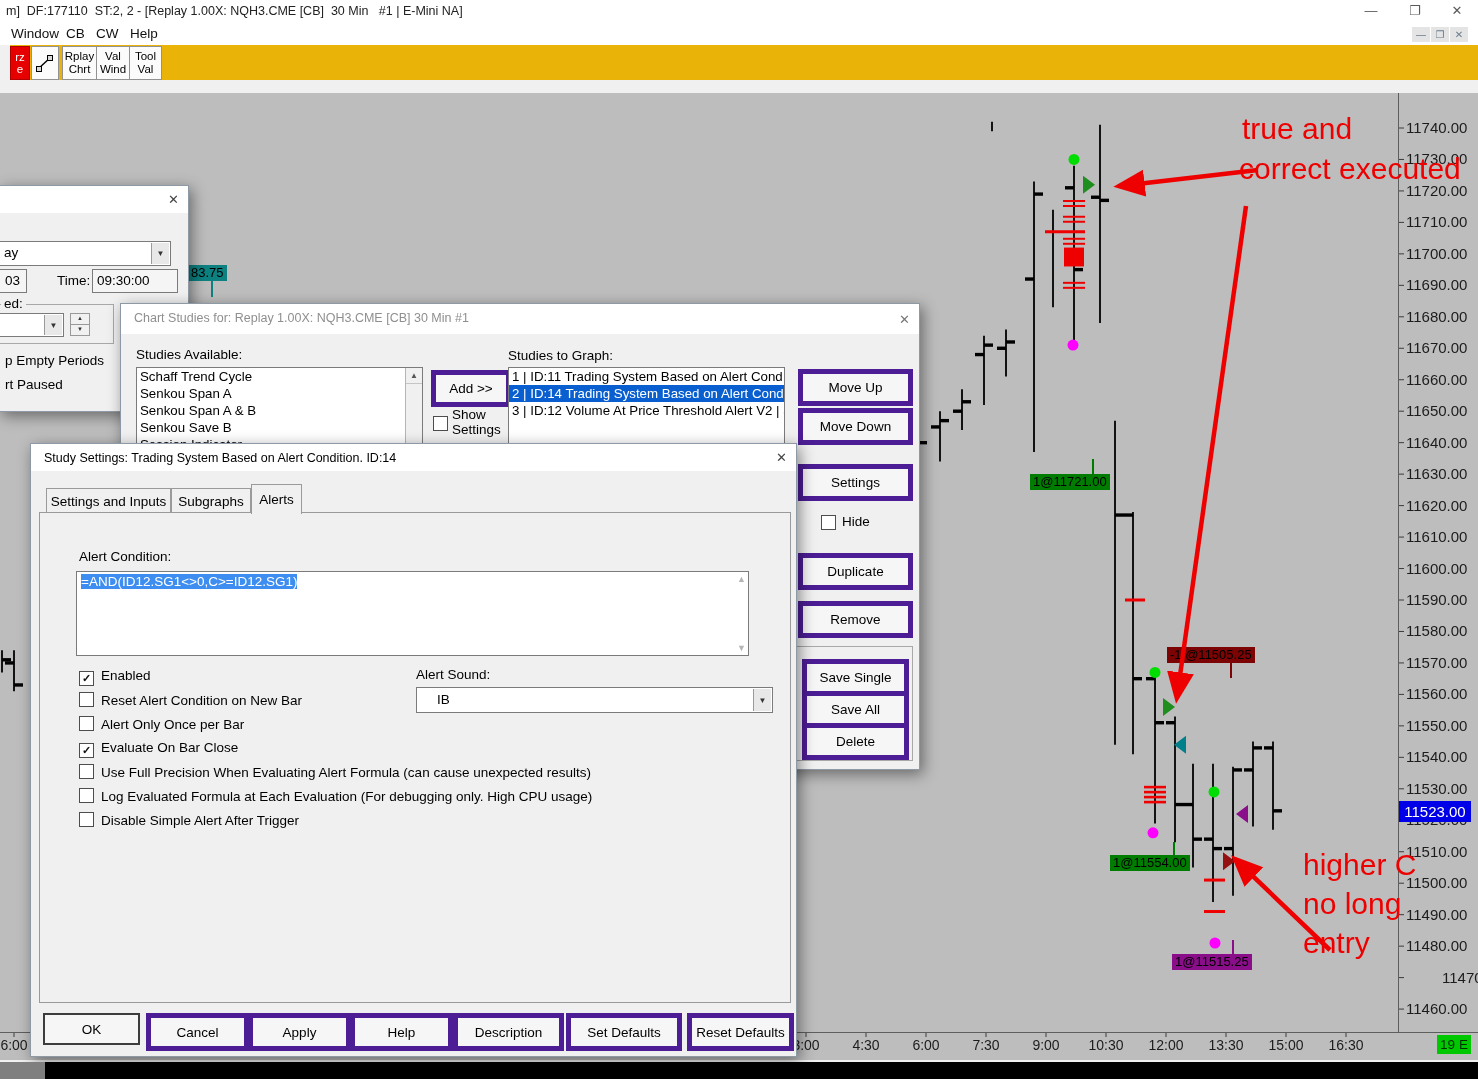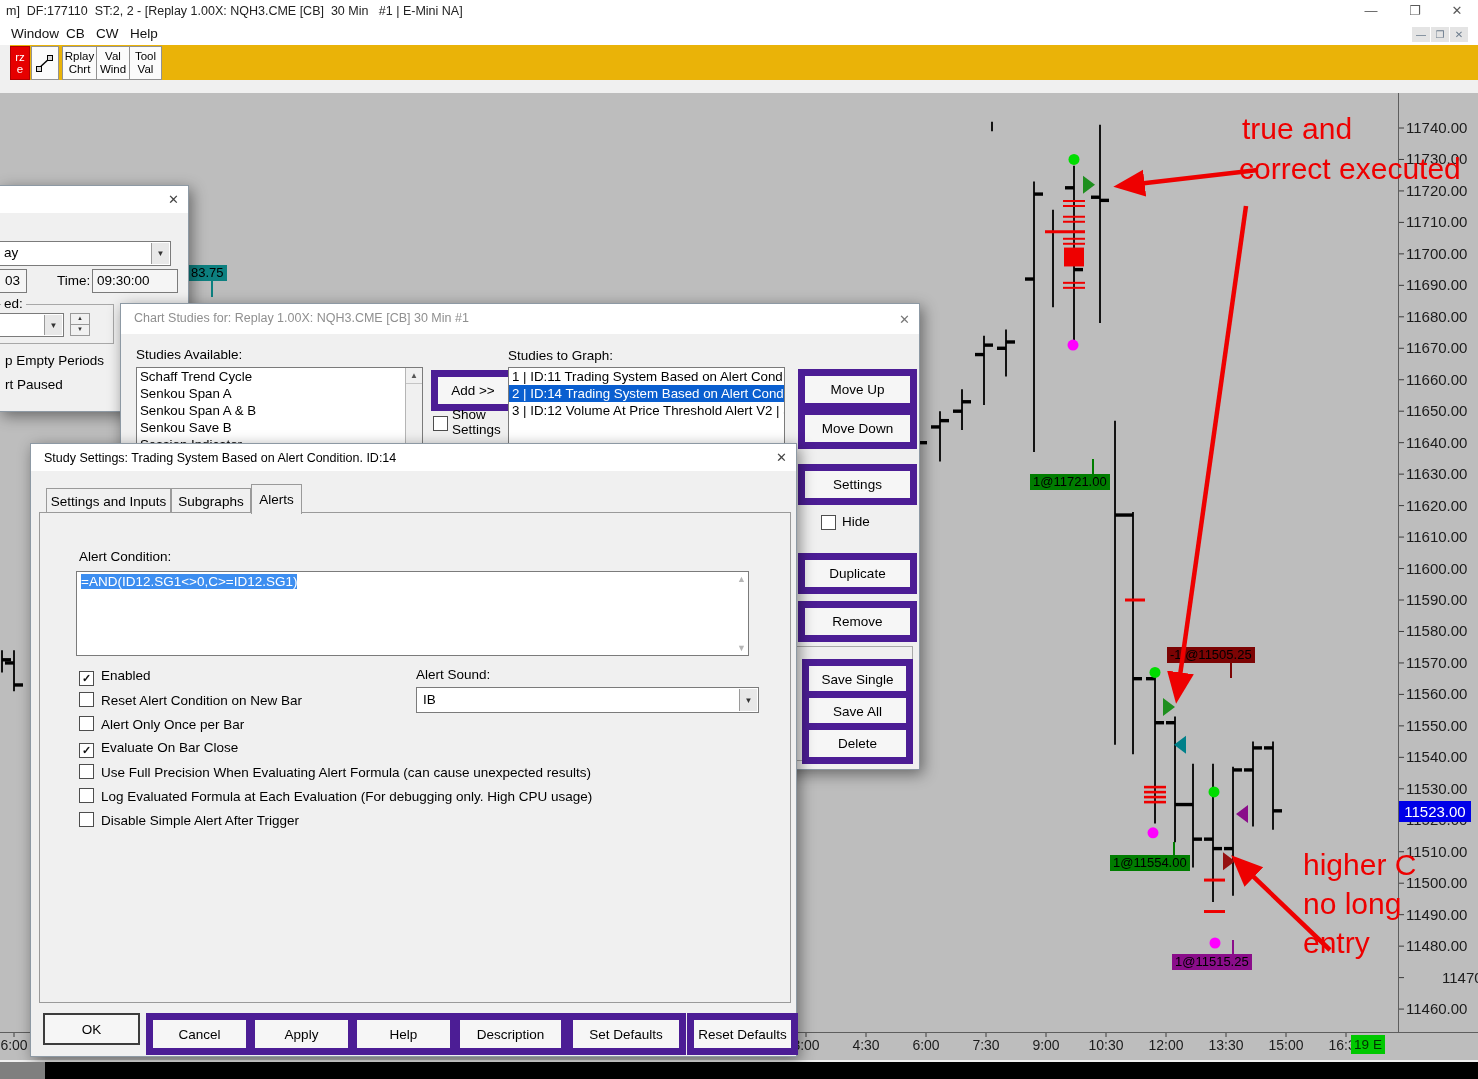--- a/index.html
+++ b/index.html
@@ -22,32 +22,32 @@
   #chart-bg{left:0;top:93px;width:1478px;height:967px;background:#bdbdbd;z-index:0;}
   #status-line{left:8px;top:100px;width:1386px;height:22px;z-index:3;font-size:14.5px;white-space:pre;overflow:hidden;}
   #status-line span{white-space:pre;}
   .chg-badge{background:#ff0000;color:#fff;}
   .buy-txt{color:#00dd00;}
   .sell-txt{color:#ff00ff;}
   .price-label{position:absolute;left:1406px;font-size:15px;color:#1c1c1c;z-index:3;}
   #price-badge{position:absolute;left:1399px;width:72px;height:21px;background:#0000e8;color:#fff;
                font-size:15px;line-height:21px;text-align:center;z-index:3;}
   .time-label{position:absolute;top:1037px;width:48px;text-align:center;font-size:14px;color:#1c1c1c;z-index:3;}
-  #session-badge{position:absolute;left:1351px;top:1035px;width:34px;height:19px;background:#00c800;
+  #session-badge{position:absolute;left:1437px;top:1035px;width:34px;height:19px;background:#00c800;
                  color:#003000;font-size:13.5px;line-height:19px;text-align:center;z-index:3;}
   .trade-label{position:absolute;height:16px;line-height:16px;font-size:13px;padding:0 3px;color:#000;z-index:3;white-space:nowrap;}
   .annot{position:absolute;font-size:30px;color:#ee0000;z-index:5;white-space:nowrap;}
   svg.layer{position:absolute;left:0;top:0;z-index:2;pointer-events:none;}
   svg.layer.top{z-index:5;}
   
   .dlg{position:absolute;background:#f0f0f0;border:1px solid #8d99a4;box-shadow:3px 4px 14px rgba(0,0,0,.45);}
   .dlg-title{position:absolute;left:0;top:0;right:0;height:27px;background:#fff;}
   .dlg-title .t{position:absolute;left:13px;top:7px;font-size:12.5px;}
   .dlg-close{position:absolute;right:9px;top:6px;font-size:13px;color:#444;}
-  .btn{position:absolute;background:#f6f6f6;border:7px solid #4c1d95;font-size:13.5px;color:#000;
+  .btn{position:absolute;background:#f6f6f6;border:5px solid #4c1d95;font-size:13.5px;color:#000;
        display:flex;align-items:center;justify-content:center;}
   .btn.default{border:2px solid #3c3c3c;}
   .sunken{position:absolute;background:#fff;border:1px solid #7b7b7b;}
   .lbl{position:absolute;font-size:13.5px;color:#000;white-space:nowrap;}
   .list{position:absolute;background:#fff;border:1px solid #7b7b7b;overflow:hidden;}
   .list-item{height:17px;line-height:17px;font-size:13.3px;padding-left:3px;white-space:nowrap;overflow:hidden;}
   .list-item.selected{background:#0a5fd0;color:#fff;}
   .scrollcol{position:absolute;right:0;top:0;width:16px;bottom:0;background:#f0f0f0;border-left:1px solid #b5b5b5;}
   .scrollcol .arr{display:block;width:100%;height:15px;font-size:8px;color:#555;text-align:center;line-height:15px;
                   background:#f0f0f0;border-bottom:1px solid #c5c5c5;}
@@ -448,21 +448,21 @@
   <div id="ss-checkboxes" style="position:absolute;left:0;top:0;width:100%;height:100%;z-index:4;pointer-events:none;">
       <div class="cb-row" style="top: 224px; pointer-events: auto;"><span class="cbx">✓</span><span class="cb-label">Enabled</span></div>
       <div class="cb-row" style="top: 248px; pointer-events: auto;"><span class="cbx"></span><span class="cb-label">Reset Alert Condition on New Bar</span></div>
       <div class="cb-row" style="top: 272px; pointer-events: auto;"><span class="cbx"></span><span class="cb-label">Alert Only Once per Bar</span></div>
       <div class="cb-row" style="top: 296px; pointer-events: auto;"><span class="cbx">✓</span><span class="cb-label">Evaluate On Bar Close</span></div>
       <div class="cb-row" style="top: 320px; pointer-events: auto;"><span class="cbx"></span><span class="cb-label">Use Full Precision When Evaluating Alert Formula (can cause unexpected results)</span></div>
       <div class="cb-row" style="top: 344px; pointer-events: auto;"><span class="cbx"></span><span class="cb-label">Log Evaluated Formula at Each Evaluation (For debugging only. High CPU usage)</span></div>
       <div class="cb-row" style="top: 368px; pointer-events: auto;"><span class="cbx"></span><span class="cb-label">Disable Simple Alert After Trigger</span></div>
     </div>
   <span class="lbl" style="left:385px;top:223px;z-index:4;">Alert Sound:</span>
-  <div class="sunken" style="left:385px;top:243px;width:335px;height:24px;z-index:4;font-size:13.5px;line-height:23px;padding-left:6px;">
+  <div class="sunken" style="left:385px;top:243px;width:335px;height:24px;z-index:4;font-size:13.5px;line-height:23px;padding-left:20px;">
     <span>IB</span>
     <span class="combo-arrow">▼</span>
   </div>
   <div id="ss-buttons" style="position:absolute;left:0;top:0;z-index:4;">
       <div class="btn default" style="left: 12px; top: 569px; width: 93px; height: 28px;">OK</div>
       <div class="btn" style="left: 115px; top: 569px; width: 93px; height: 28px;">Cancel</div>
       <div class="btn" style="left: 217px; top: 569px; width: 93px; height: 28px;">Apply</div>
       <div class="btn" style="left: 319px; top: 569px; width: 93px; height: 28px;">Help</div>
       <div class="btn" style="left: 422px; top: 569px; width: 101px; height: 28px;">Description</div>
       <div class="btn" style="left: 535px; top: 569px; width: 106px; height: 28px;">Set Defaults</div>

